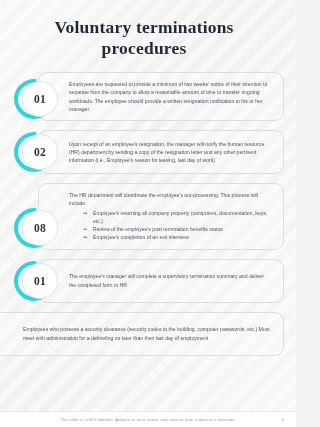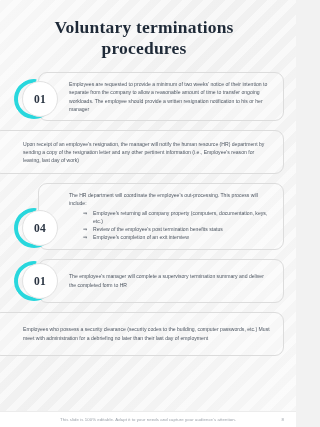--- a/index.html
+++ b/index.html
@@ -200,30 +200,36 @@
         <div class="disc">
           <span class="num">01</span>
         </div>
       </div>
       <div class="card">
         <p>Employees are requested to provide a minimum of two weeks' notice of their intention to separate from the company to allow a reasonable amount of time to transfer ongoing workloads. The employee should provide a written resignation notification to his or her manager</p>
       </div>
     </div>
 
     <div class="row">
+      <div class="badge">
+        <div class="ring"></div>
+        <div class="disc">
+          <span class="num">02</span>
+        </div>
+      </div>
       <div class="card">
         <p>Upon receipt of an employee's resignation, the manager will notify the human resource (HR) department by sending a copy of the resignation letter and any other pertinent information (i.e., Employee's reason for leaving, last day of work)</p>
       </div>
     </div>
 
     <div class="row">
       <div class="badge">
         <div class="ring"></div>
         <div class="disc">
-          <span class="num">04</span>
+          <span class="num">08</span>
         </div>
       </div>
       <div class="card">
         <p>The HR department will coordinate the employee's out-processing. This process will include:</p>
         <ul class="sublist">
           <li>
             <span class="arrow">⇒</span>
             <span>Employee's returning all company property (computers, documentation, keys, etc.)</span>
           </li>
           <li>

